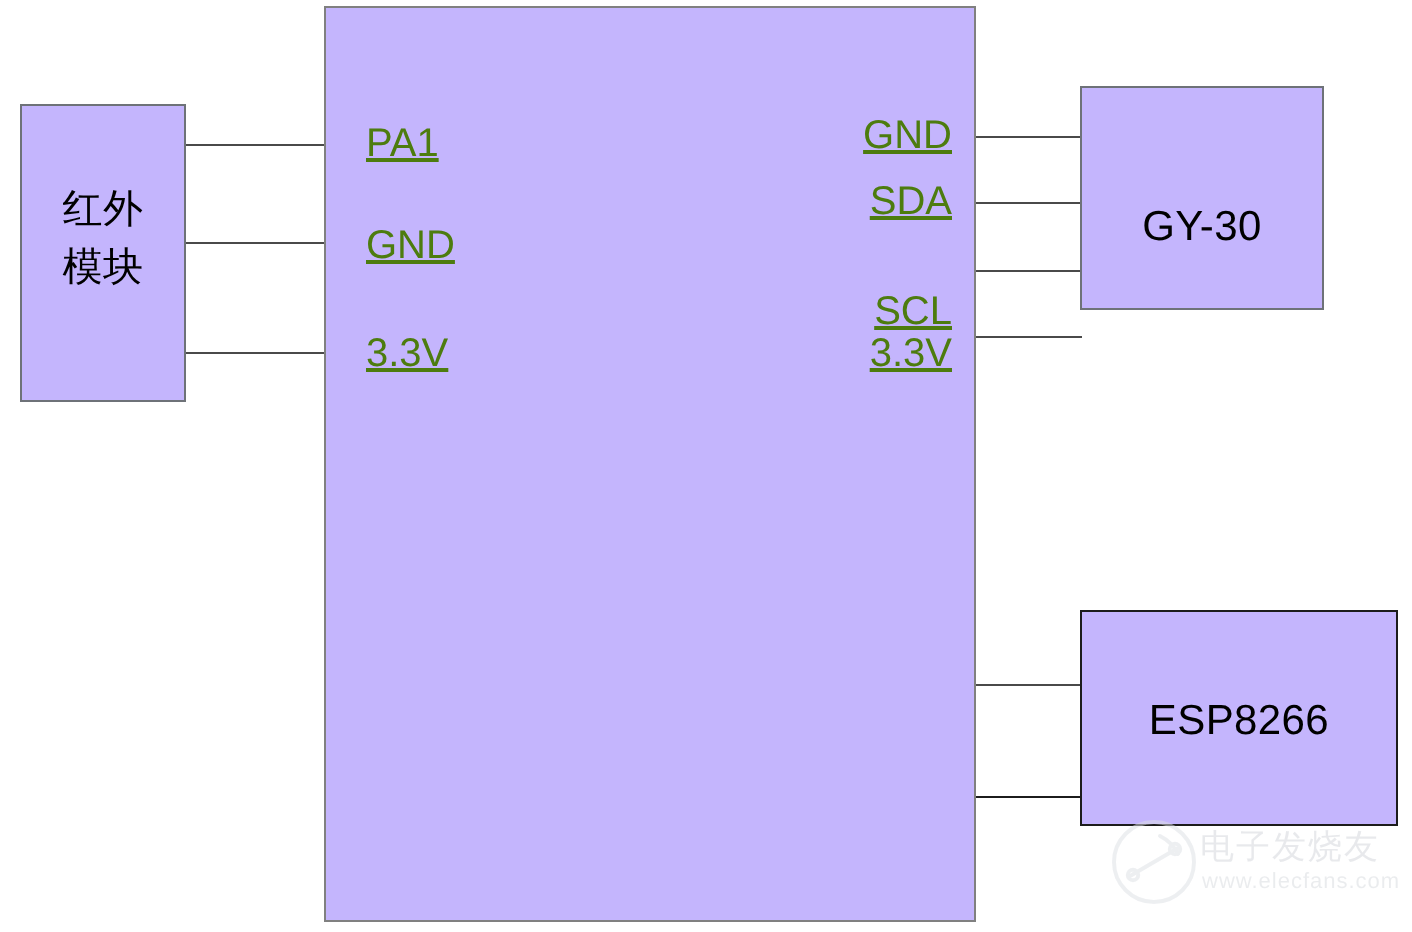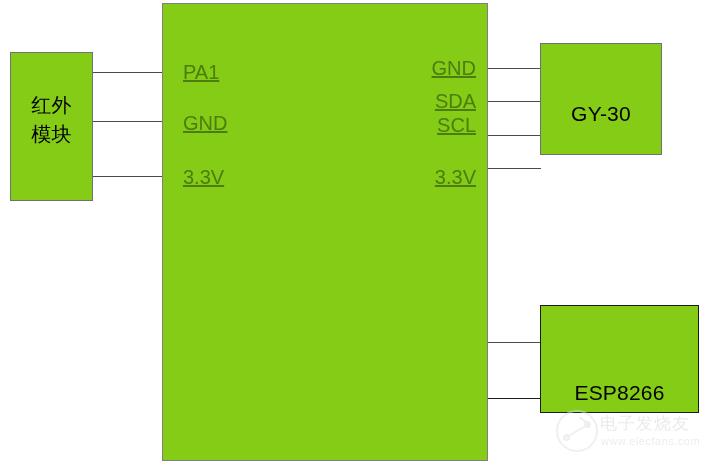--- a/index.html
+++ b/index.html
@@ -10,21 +10,21 @@
   #canvas {
     position: relative;
     width: 706px;
     height: 466px;
     background: #ffffff;
     overflow: hidden;
     font-family: "Liberation Sans", "DejaVu Sans", sans-serif;
   }
   .box {
     position: absolute;
-    background: #84cc16;
+    background: #c4b5fd;
     border: 1px solid #7f7f7f;
     box-sizing: border-box;
   }
   .box-label {
     position: absolute;
     left: 0;
     right: 0;
     text-align: center;
     color: #000000;
     font-size: 19px;
@@ -69,21 +69,20 @@
     left: 540px;
     top: 305px;
     width: 159px;
     height: 108px;
     border: 1px solid #1c1c1c;
     z-index: 3;
   }
   #esp8266-label {
     top: 42px;
     font-size: 21px;
-    margin-top: 32px;
   }
   .wire {
     position: absolute;
     height: 0;
     border-top: 1px solid #4a4a4a;
     z-index: 2;
   }
   .pin-label {
     position: absolute;
     color: #4d7c0f;
@@ -157,21 +156,21 @@
   <div class="box" id="main-mcu-block">
     
   </div>
 
   <span class="pin-label pin-left" style="top:72px;">PA1</span>
   <span class="pin-label pin-left" style="top:123px;">GND</span>
   <span class="pin-label pin-left" style="top:177px;">3.3V</span>
 
   <span class="pin-label pin-right" style="top:68px;">GND</span>
   <span class="pin-label pin-right" style="top:101px;margin-left:16px;">SDA</span>
-  <span class="pin-label pin-right" style="top:125px;margin-left:39px;">SCL</span>
+  <span class="pin-label pin-right" style="top:156px;margin-left:39px;">SCL</span>
   <span class="pin-label pin-right" style="top:177px;">3.3V</span>
 
   <div class="box" id="infrared-module-block">
     <span class="box-label" id="infrared-module-label">红外
 模块</span>
   </div>
 
   <div class="box" id="gy30-block">
     <span class="box-label" id="gy30-label">GY-30</span>
   </div>

